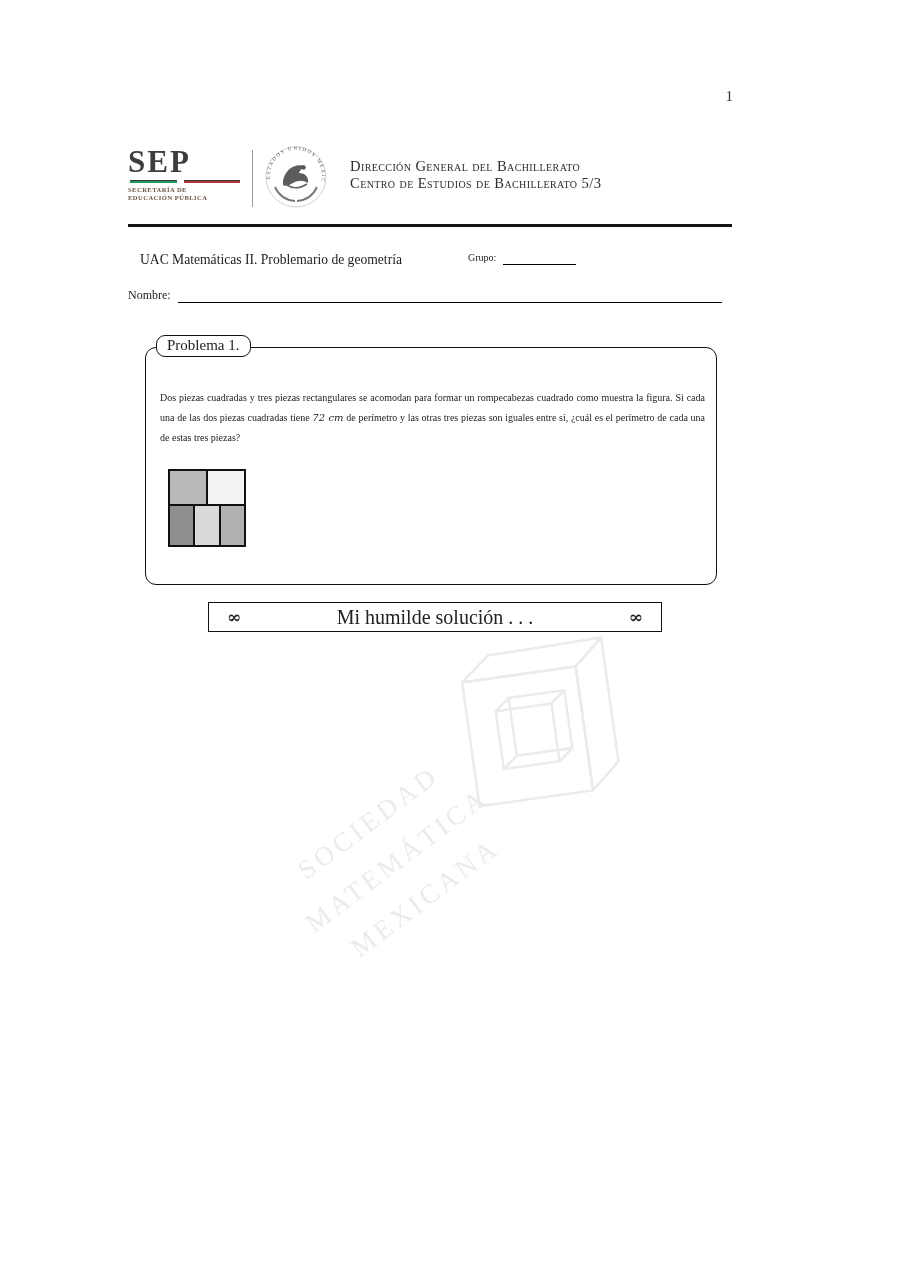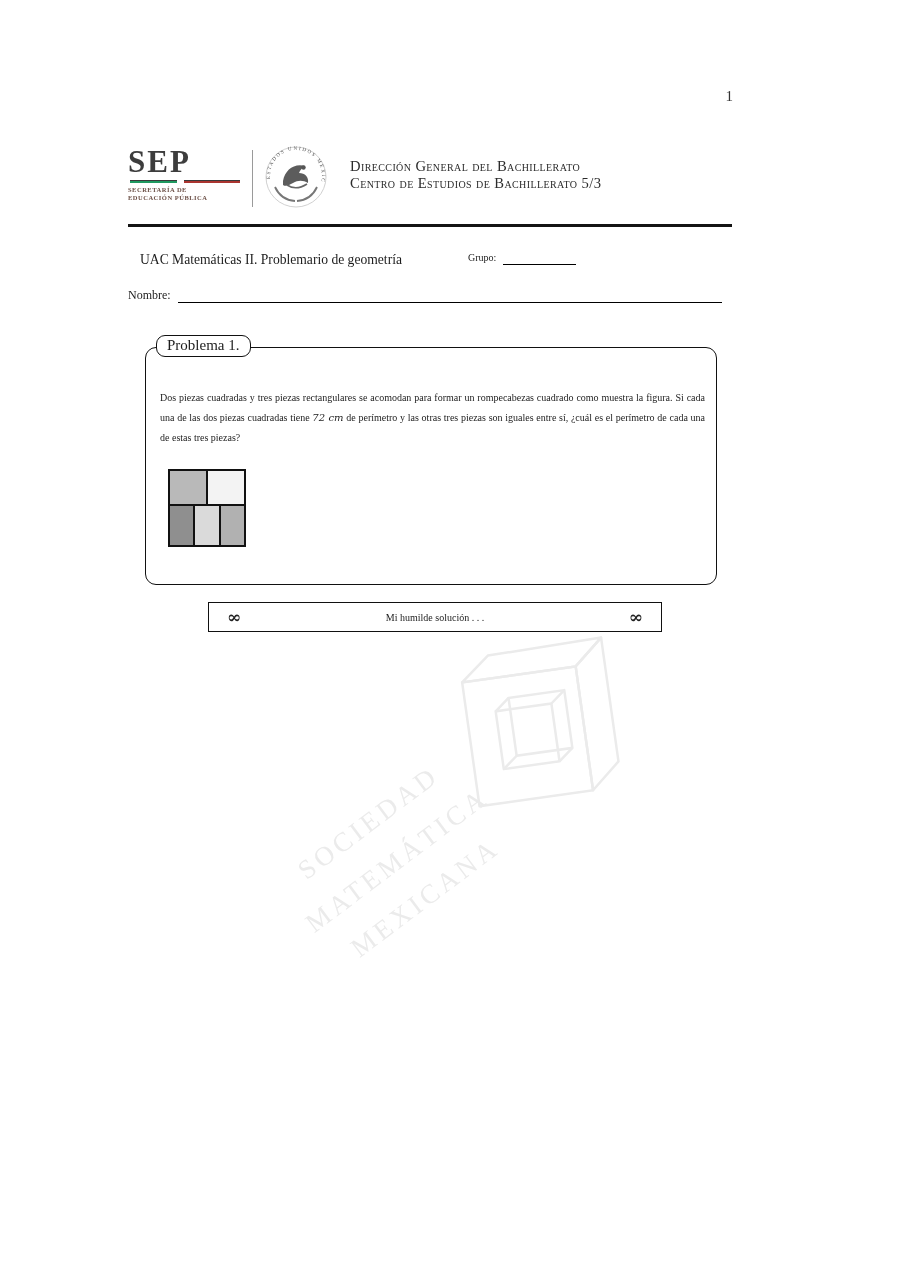--- a/index.html
+++ b/index.html
@@ -65,21 +65,21 @@
   .fig-cell{flex:1;}
   .fig-cell + .fig-cell{border-left:2px solid #111;}
 
   
   #solution-box{left:208px;top:602px;width:454px;height:30px;border:1.4px solid #111;
                 display:flex;align-items:center;z-index:2;}
   .infinity{font-family:"DejaVu Serif", serif;font-weight:bold;font-size:17px;color:#222;}
   #inf-left{margin-left:18px;}
   #inf-right{margin-left:auto;margin-right:18px;}
   #solution-label{position:absolute;left:0;right:0;text-align:center;
-                  font-size:10px;color:#222;}
+                  font-size:20px;color:#222;}
 
   
   #wm-cube{left:441px;top:608px;transform:rotate(-8deg);z-index:0;}
   #wm-cube path, #wm-cube rect{fill:none;stroke:var(--wm-color);stroke-width:2.4;stroke-linejoin:round;}
   #wm-text{left:230px;top:790px;width:334px;text-align:center;
            transform:rotate(-37deg);color:var(--wm-color);
            font-size:27px;line-height:47px;letter-spacing:4px;z-index:0;}
 
   .z1{z-index:1;}
 </style>

